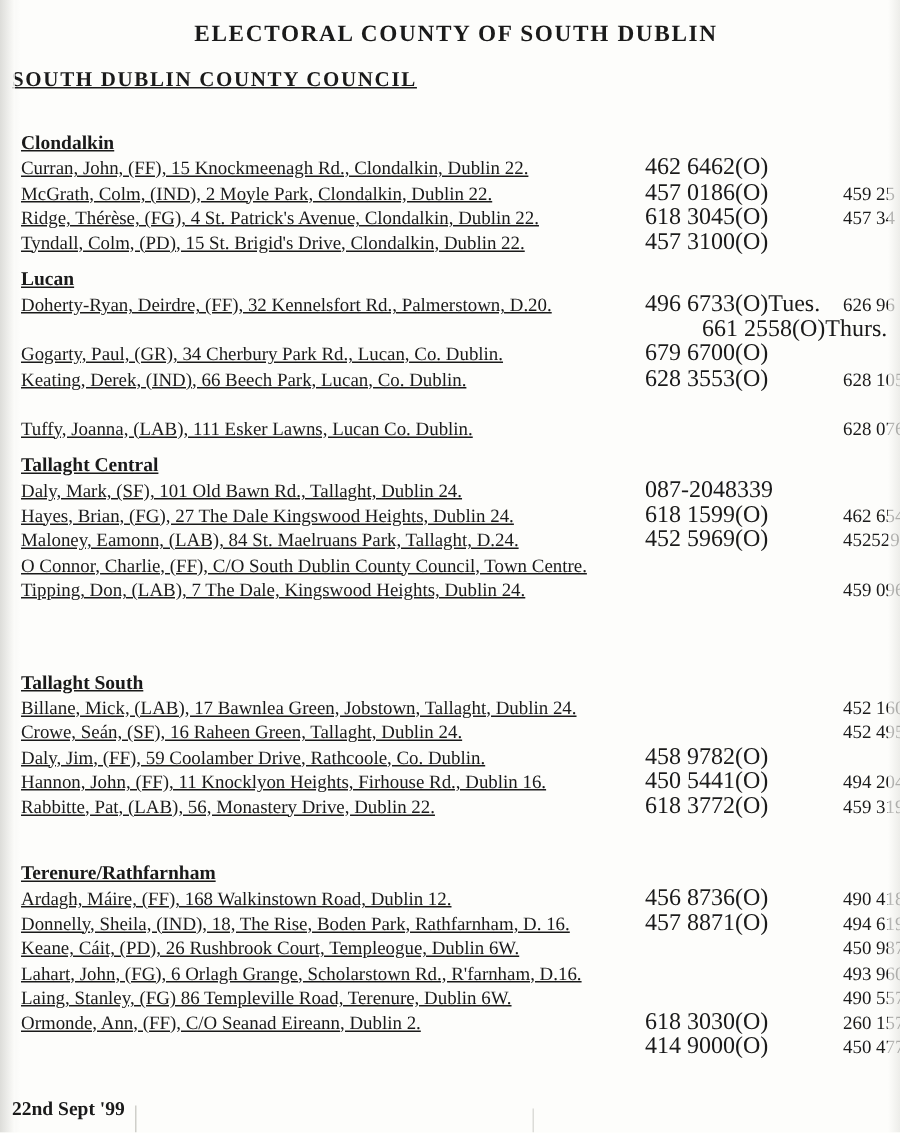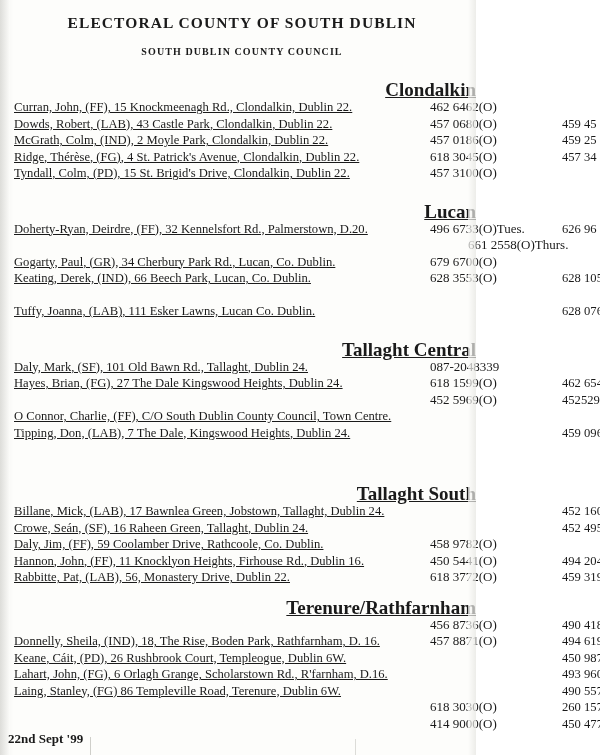--- a/index.html
+++ b/index.html
@@ -10,21 +10,21 @@
     width: 600px;
     height: 755px;
     background: #ffffff;
     font-family: "Liberation Serif", serif;
     color: #1a1a1a;
     overflow: hidden;
     position: relative;
   }
   .page {
     position: relative;
-    width: 476px;
+    width: 600px;
     height: 755px;
     box-sizing: border-box;
     padding: 8px 0 0 0;
     background:
       linear-gradient(to right, rgba(0,0,0,0.05) 0px, rgba(0,0,0,0.0) 14px),
       #fdfdfb;
   }
   
   .page:before {
     content: "";
@@ -49,63 +49,63 @@
     font-family: "Liberation Serif", serif;
     font-size: 15.5px;
     font-weight: bold;
     letter-spacing: 1.1px;
     text-align: center;
     margin: 6px 0 0 0;
     padding: 0 0 0 8px;
   }
   h2.doc-subtitle {
     font-family: "Liberation Serif", serif;
-    font-size: 10px;
+    font-size: 14px;
     font-weight: bold;
     letter-spacing: 1.1px;
-    text-align: center;
+    text-align: left;
     margin: 14px 0 0 0;
     padding: 0 0 0 8px;
+    text-decoration: underline;
   }
 
   .body-area {
     margin-top: 24px;
     padding-left: 14px;
   }
 
   .group {
     margin-bottom: 2px;
   }
   .group-heading {
-    font-size: 19px;
+    font-size: 13px;
     font-weight: bold;
     text-decoration: underline;
     margin: 0 0 1px 0;
     line-height: 17px;
-    text-align: right;
   }
   .group.spaced {
-    margin-top: 21px;
+    margin-top: 7px;
   }
 
   .entry {
     position: relative;
     height: 16.5px;
     line-height: 16.5px;
     white-space: nowrap;
     font-size: 12.6px;
   }
   .entry .name {
     display: inline-block;
     text-decoration: underline;
   }
   .entry .ph1 {
     position: absolute;
     left: 416px;
-    font-size: 13px;
+    font-size: 16px;
   }
   .entry .ph2 {
     position: absolute;
     left: 548px;
     font-size: 12.6px;
   }
   .entry.cont .name {
     padding-left: 0;
   }
   .entry .ph1.indent {
@@ -152,25 +152,20 @@
   <div class="body-area">
 
     <div class="group">
       <div class="group-heading">Clondalkin</div>
       <div class="entry">
         <span class="name">Curran, John, (FF), 15 Knockmeenagh Rd., Clondalkin, Dublin 22.</span>
         <span class="ph1">462 6462(O)</span>
         <span class="ph2"></span>
       </div>
       <div class="entry">
-        <span class="name">Dowds, Robert, (LAB), 43 Castle Park, Clondalkin, Dublin 22.</span>
-        <span class="ph1">457 0680(O)</span>
-        <span class="ph2">459 45</span>
-      </div>
-      <div class="entry">
         <span class="name">McGrath, Colm, (IND), 2 Moyle Park, Clondalkin, Dublin 22.</span>
         <span class="ph1">457 0186(O)</span>
         <span class="ph2">459 25</span>
       </div>
       <div class="entry">
         <span class="name">Ridge, Thérèse, (FG), 4 St. Patrick's Avenue, Clondalkin, Dublin 22.</span>
         <span class="ph1">618 3045(O)</span>
         <span class="ph2">457 34</span>
       </div>
       <div class="entry">
@@ -216,20 +211,21 @@
         <span class="name">Daly, Mark, (SF), 101 Old Bawn Rd., Tallaght, Dublin 24.</span>
         <span class="ph1">087-2048339</span>
         <span class="ph2"></span>
       </div>
       <div class="entry">
         <span class="name">Hayes, Brian, (FG), 27 The Dale Kingswood Heights, Dublin 24.</span>
         <span class="ph1">618 1599(O)</span>
         <span class="ph2">462 654</span>
       </div>
       <div class="entry">
+        <span class="name">Maloney, Eamonn, (LAB), 84 St. Maelruans Park, Tallaght, D.24.</span>
         <span class="ph1">452 5969(O)</span>
         <span class="ph2">4525298</span>
       </div>
       <div class="entry">
         <span class="name">O Connor, Charlie, (FF), C/O South Dublin County Council, Town Centre.</span>
         <span class="ph1"></span>
         <span class="ph2"></span>
       </div>
       <div class="entry">
         <span class="name">Tipping, Don, (LAB), 7 The Dale, Kingswood Heights, Dublin 24.</span>
@@ -260,23 +256,24 @@
         <span class="ph1">450 5441(O)</span>
         <span class="ph2">494 204</span>
       </div>
       <div class="entry">
         <span class="name">Rabbitte, Pat, (LAB), 56, Monastery Drive, Dublin 22.</span>
         <span class="ph1">618 3772(O)</span>
         <span class="ph2">459 319</span>
       </div>
     </div>
 
-    <div class="group spaced" style="margin-top:13px;">
+    <div class="group spaced" style="margin-top:27px;">
       <div class="group-heading">Terenure/Rathfarnham</div>
       <div class="entry">
+        <span class="name">Ardagh, Máire, (FF), 168 Walkinstown Road, Dublin 12.</span>
         <span class="ph1">456 8736(O)</span>
         <span class="ph2">490 4182</span>
       </div>
       <div class="entry">
         <span class="name">Donnelly, Sheila, (IND), 18, The Rise, Boden Park, Rathfarnham, D. 16.</span>
         <span class="ph1">457 8871(O)</span>
         <span class="ph2">494 6197</span>
       </div>
       <div class="entry">
         <span class="name">Keane, Cáit, (PD), 26 Rushbrook Court, Templeogue, Dublin 6W.</span>
@@ -287,20 +284,21 @@
         <span class="name">Lahart, John, (FG), 6 Orlagh Grange, Scholarstown Rd., R'farnham, D.16.</span>
         <span class="ph1"></span>
         <span class="ph2">493 9600</span>
       </div>
       <div class="entry">
         <span class="name">Laing, Stanley, (FG) 86 Templeville Road, Terenure, Dublin 6W.</span>
         <span class="ph1"></span>
         <span class="ph2">490 5571</span>
       </div>
       <div class="entry">
+        <span class="name">Ormonde, Ann, (FF), C/O Seanad Eireann, Dublin 2.</span>
         <span class="ph1">618 3030(O)</span>
         <span class="ph2">260 1577</span>
       </div>
       <div class="entry">
         <span class="ph1">414 9000(O)</span>
         <span class="ph2">450 4772</span>
       </div>
     </div>
 
   </div>

